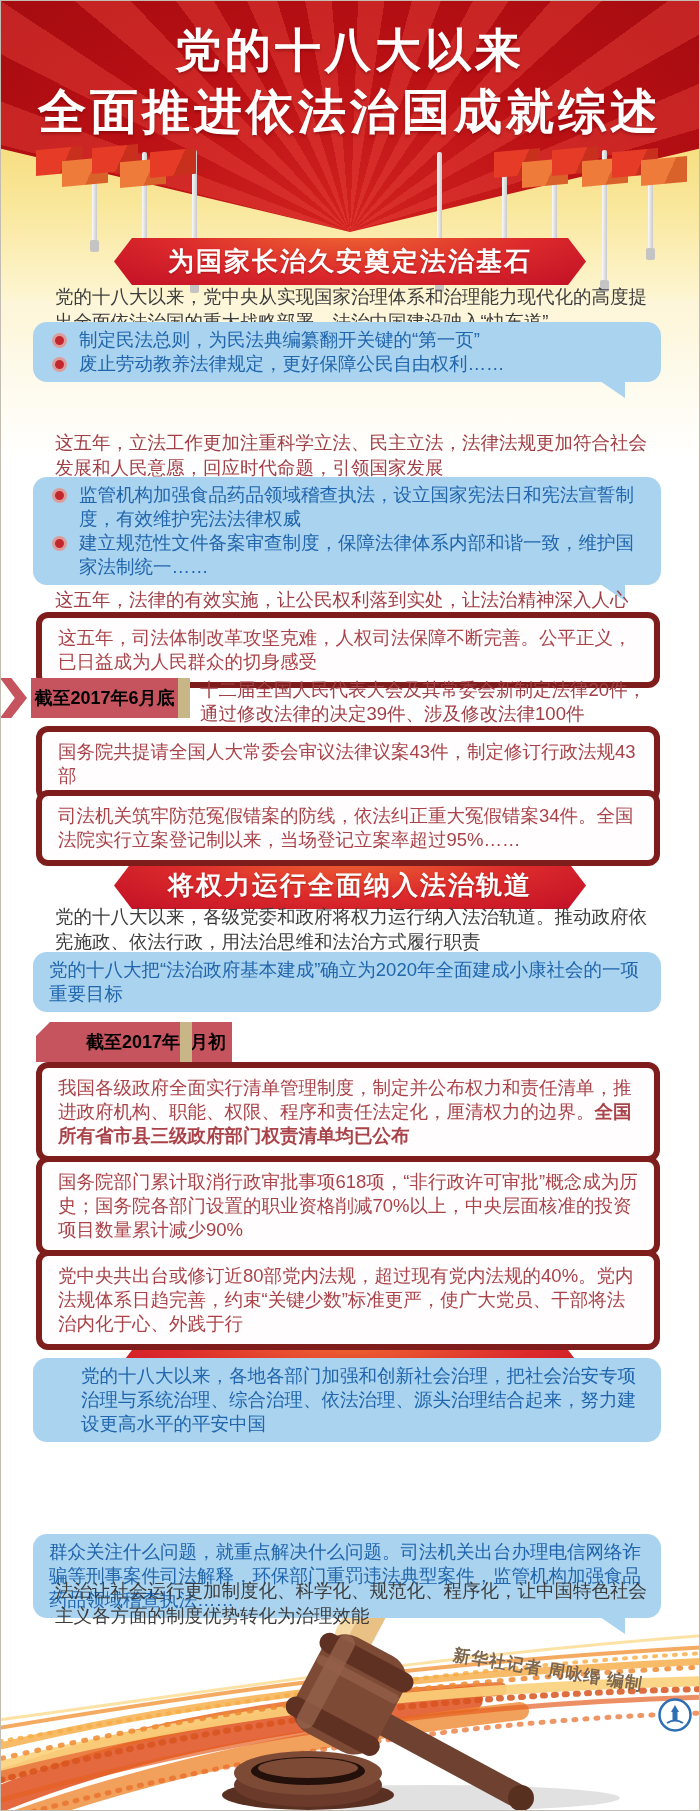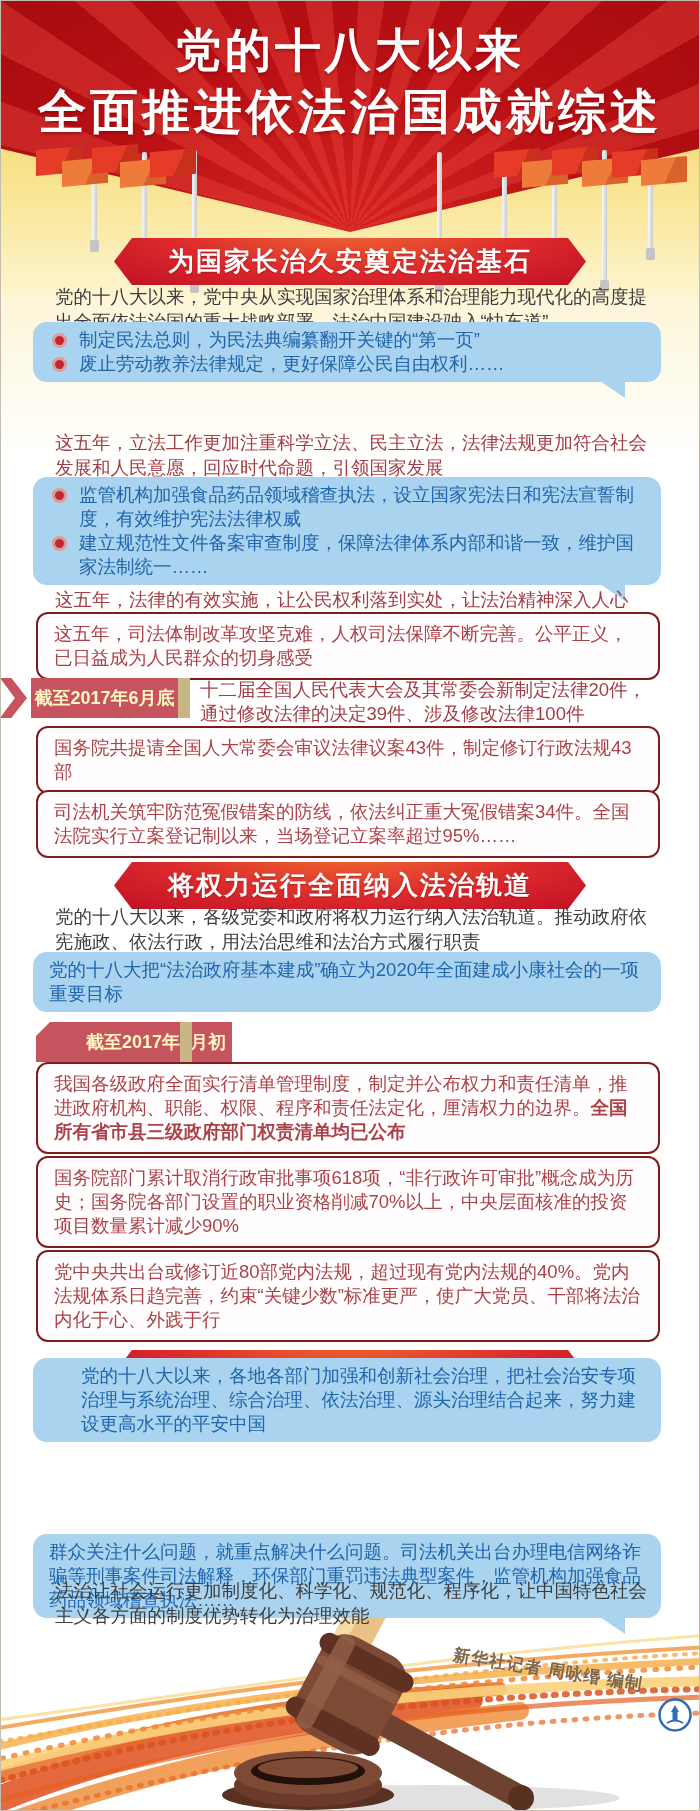--- a/index.html
+++ b/index.html
@@ -43,26 +43,26 @@
 
   .bluebox{position:absolute;left:33px;width:628px;box-sizing:border-box;background:#a9d3ee;
       border-radius:14px;padding:6px 16px;color:#2166ad;font-size:18.5px;line-height:24px;z-index:4;}
   .bluebox .tail{position:absolute;right:36px;bottom:-16px;width:0;height:0;
       border-top:17px solid #a9d3ee;border-left:25px solid transparent;}
   .bitem{position:relative;padding-left:30px;}
   .bitem .dot{position:absolute;left:3px;top:5px;width:9px;height:9px;border-radius:50%;
       background:#c1272d;border:3px solid #dc9c99;}
 
   .statbox{position:absolute;left:36px;width:624px;box-sizing:border-box;background:#fffdfd;
-      border:2px solid #7f1d1d;border-radius:12px;padding:8px 16px;color:#aa4349;
+      border:6px solid #7f1d1d;border-radius:12px;padding:8px 16px;color:#aa4349;
       font-size:18.5px;line-height:24px;z-index:4;}
   .statbox .bold{font-weight:bold;}
 
   .badge{position:absolute;height:40px;z-index:4;}
-  .badge .bar{position:absolute;top:0;height:40px;background:#c5545e;color:#fef9c3;font-weight:bold;
+  .badge .bar{position:absolute;top:0;height:40px;background:#c5545e;color:#000000;font-weight:bold;
       font-size:18px;display:flex;align-items:center;justify-content:center;letter-spacing:0;}
   .badge .strip{position:absolute;top:0;height:40px;width:12px;background:#c9b687;}
   .badge .arrow{position:absolute;top:0;left:0;width:27px;height:40px;background:#c5545e;
       clip-path:polygon(0 0,42% 0,100% 50%,42% 100%,0 100%,55% 50%);}
   .badge2 .bar{clip-path:polygon(14px 0,100% 0,100% 100%,0 100%,0 14px);}
 
   
   .bottom-art{position:absolute;left:0;top:1601px;width:700px;height:210px;z-index:1;}
   .credit{position:absolute;left:452px;top:1662px;width:240px;color:#7d6750;font-size:17px;
       font-weight:bold;letter-spacing:1px;transform:rotate(9deg);z-index:5;}

